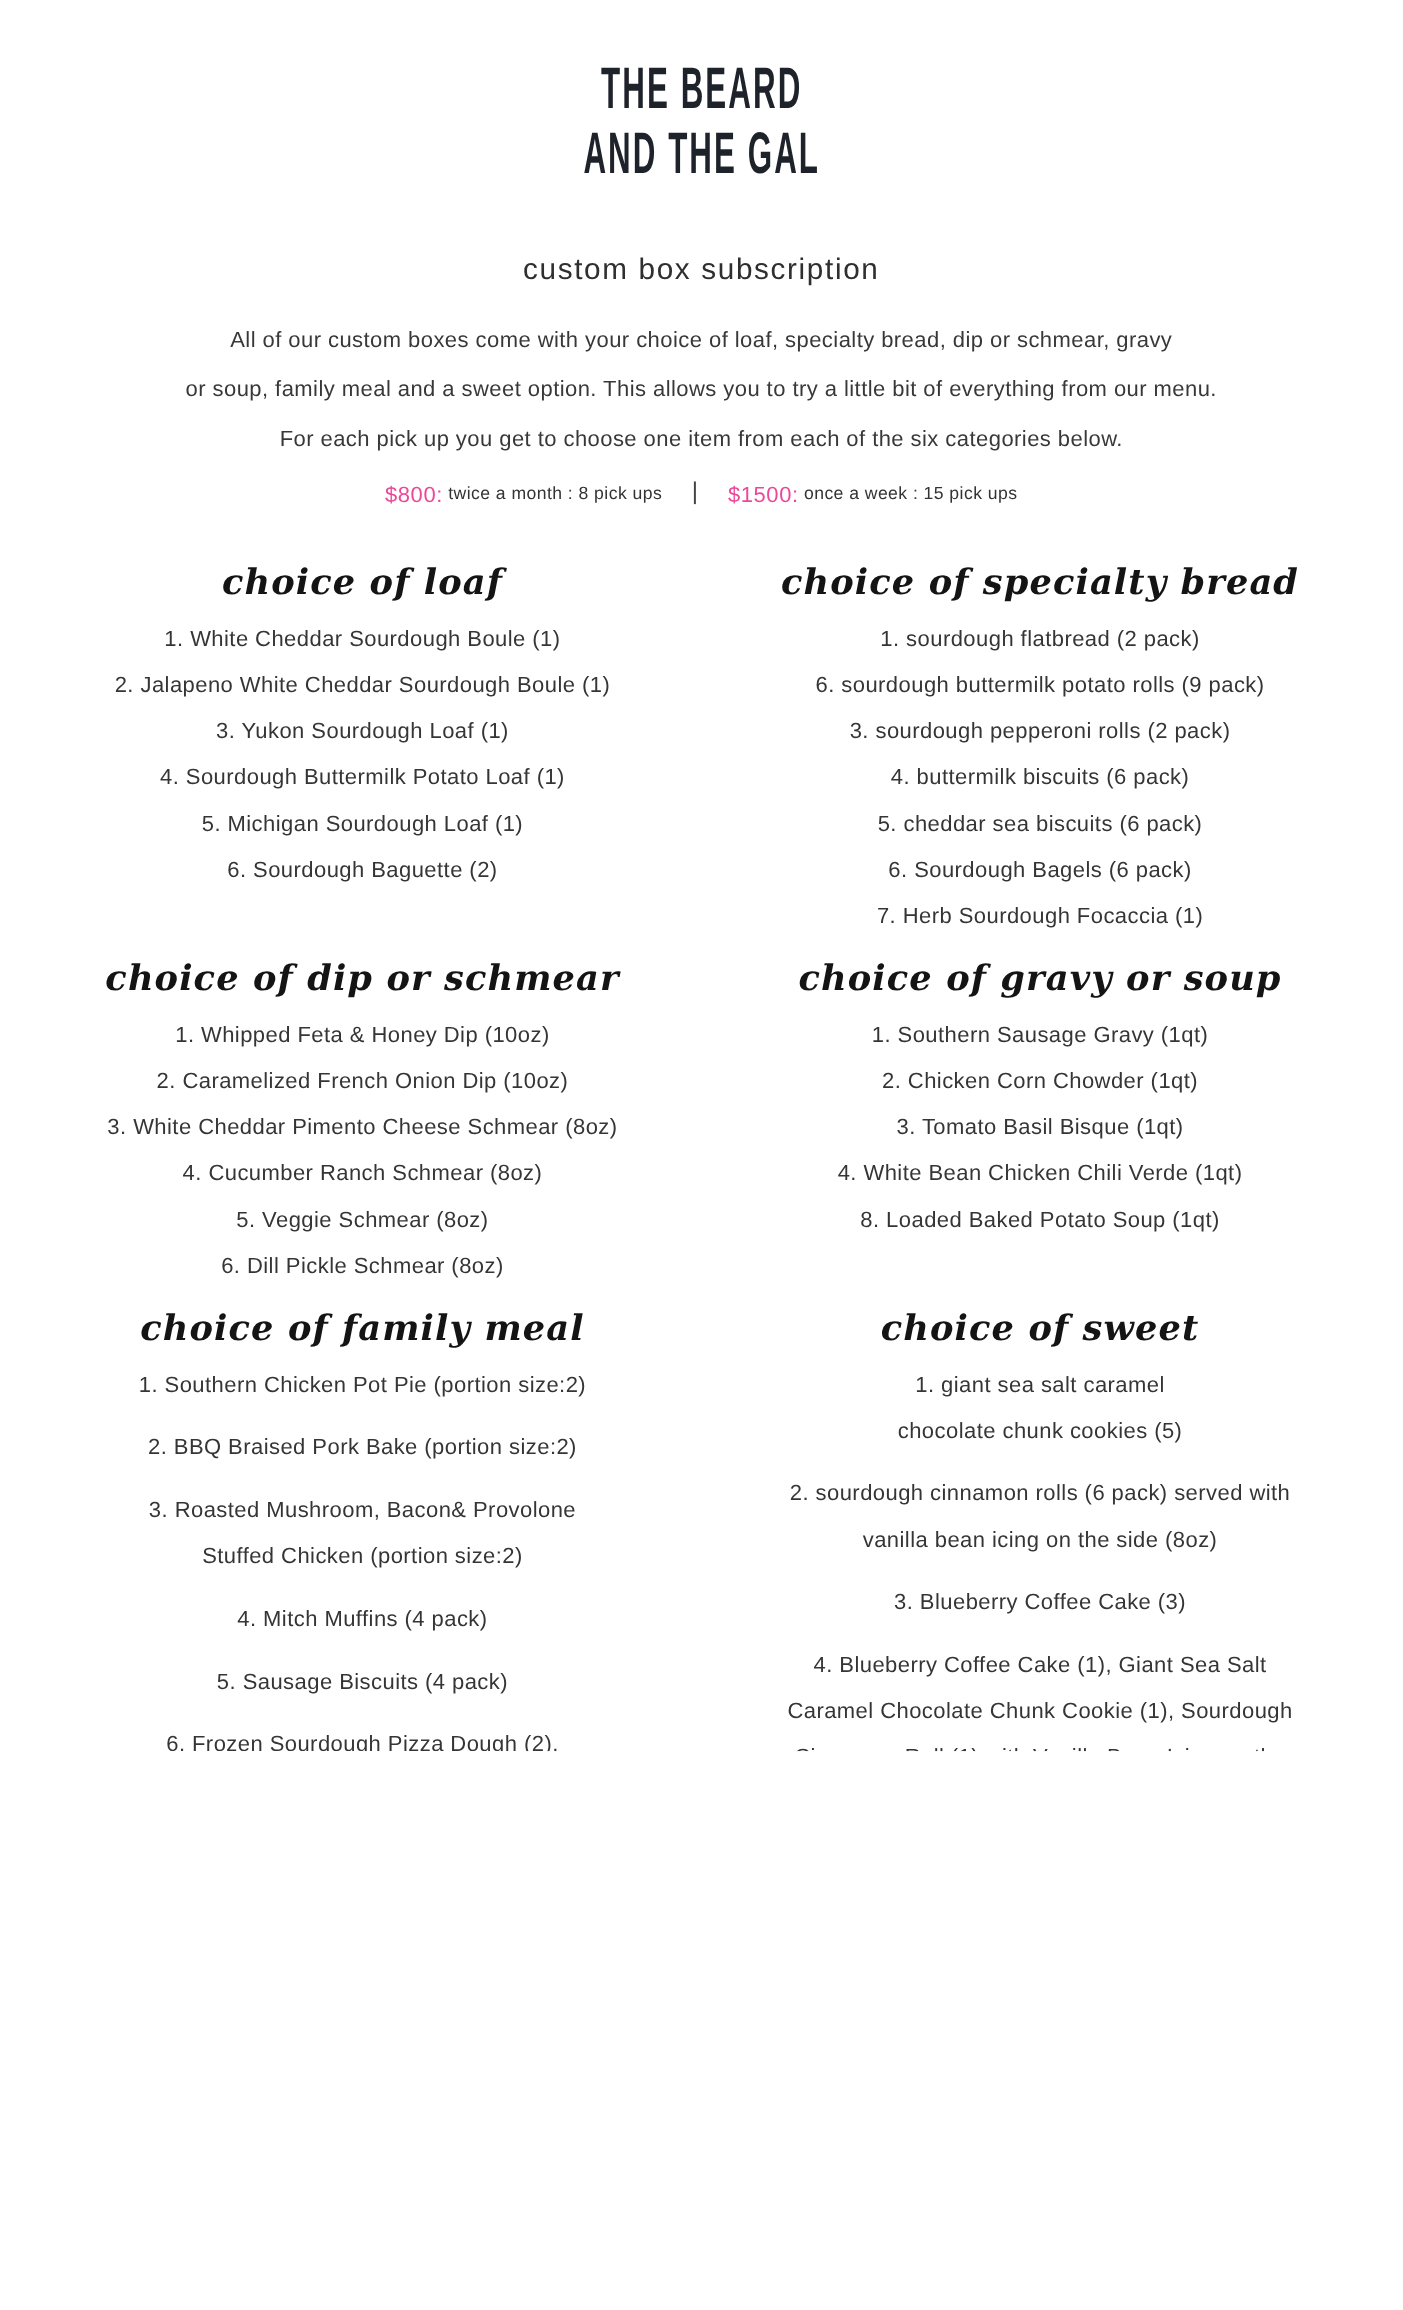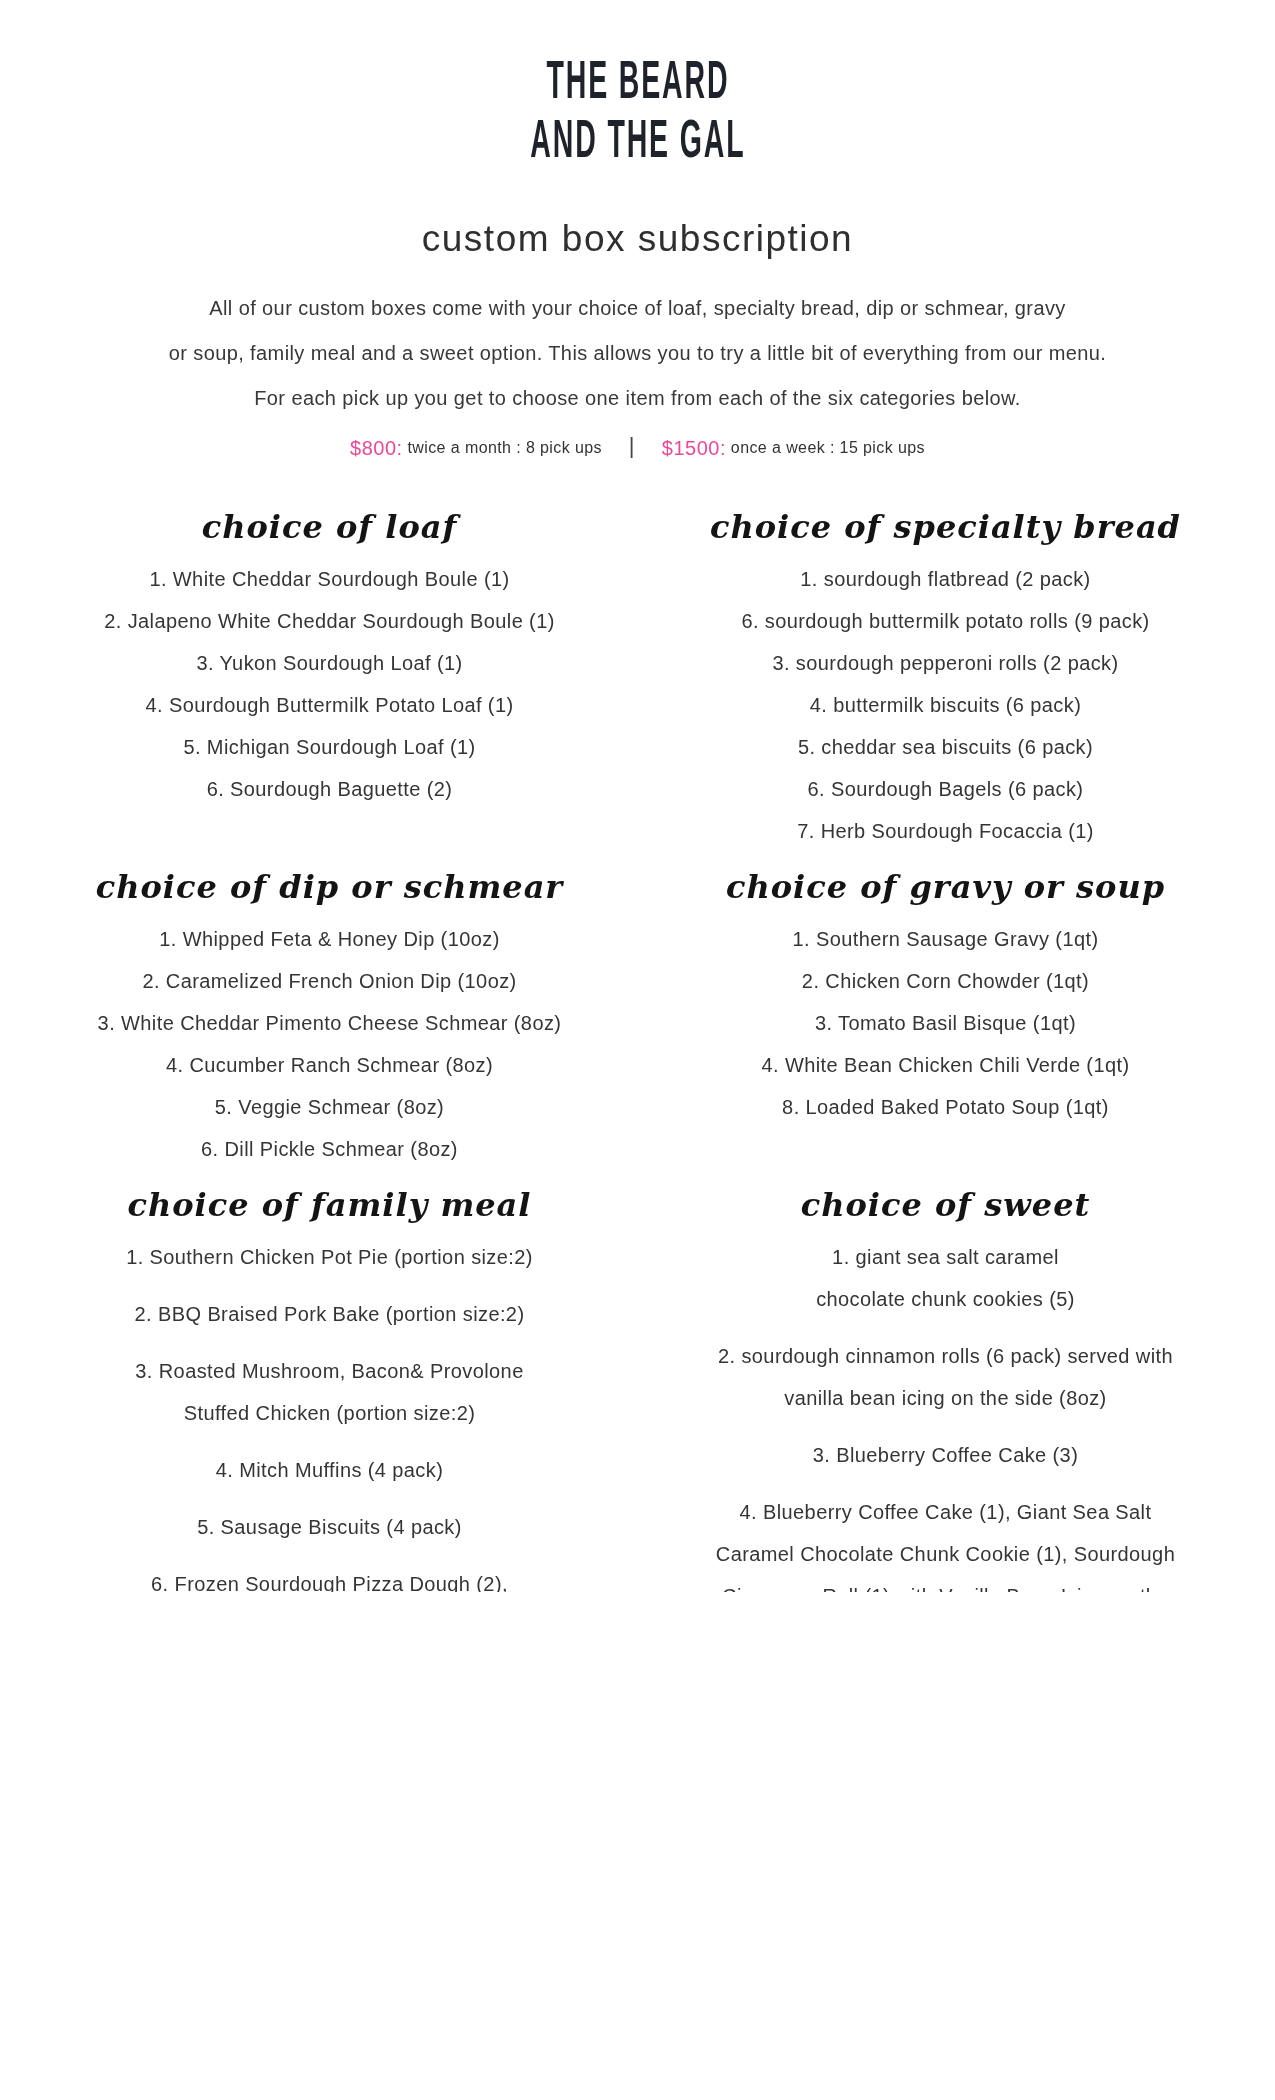--- a/index.html
+++ b/index.html
@@ -23,24 +23,24 @@
     font-weight: 700;
     font-size: 31px;
     line-height: 34px;
     letter-spacing: 2px;
     color: #1e222a;
     white-space: pre-line;
     transform: scale(0.92, 1.72);
     transform-origin: top center;
   }
   .subtitle {
-    margin-top: 46px;
+    margin-top: 58px;
     text-align: center;
     font-weight: 400;
-    font-size: 37px;
+    font-size: 27px;
     letter-spacing: 1.5px;
     color: #2f2f2f;
   }
   .intro {
     margin-top: 26px;
     text-align: center;
     white-space: pre-line;
     font-size: 20px;
     line-height: 45px;
     letter-spacing: 0.4px;

